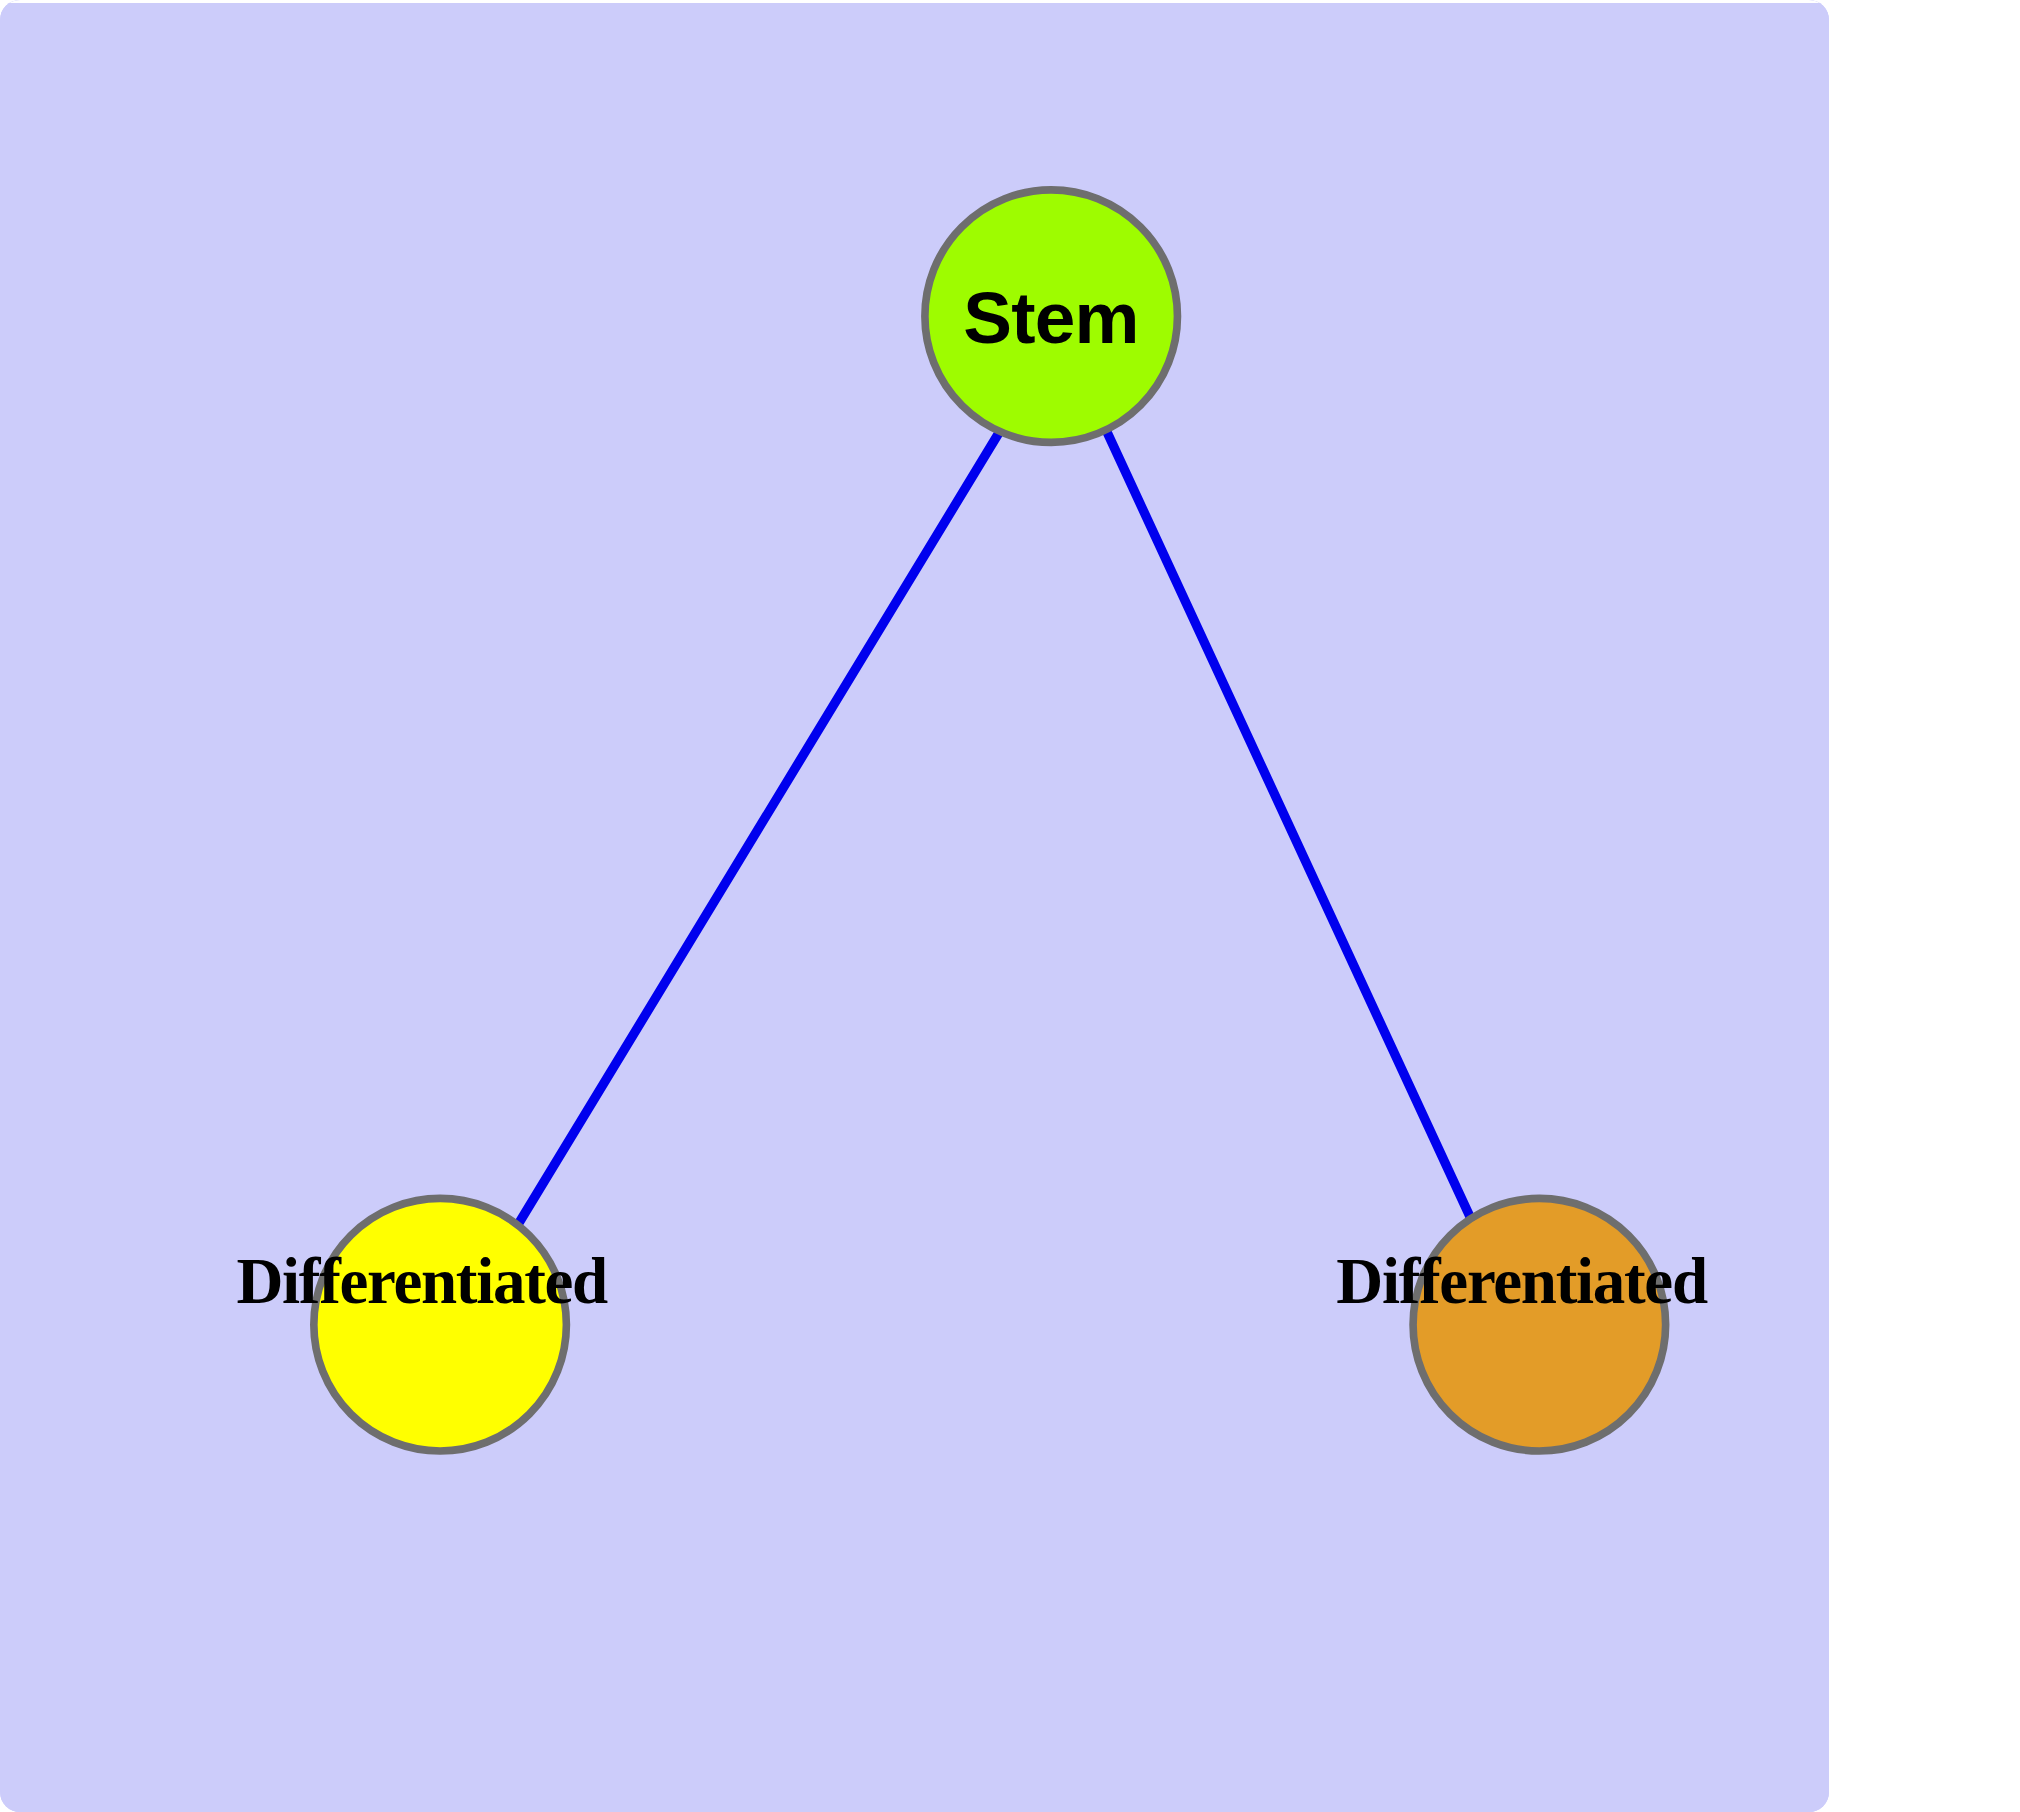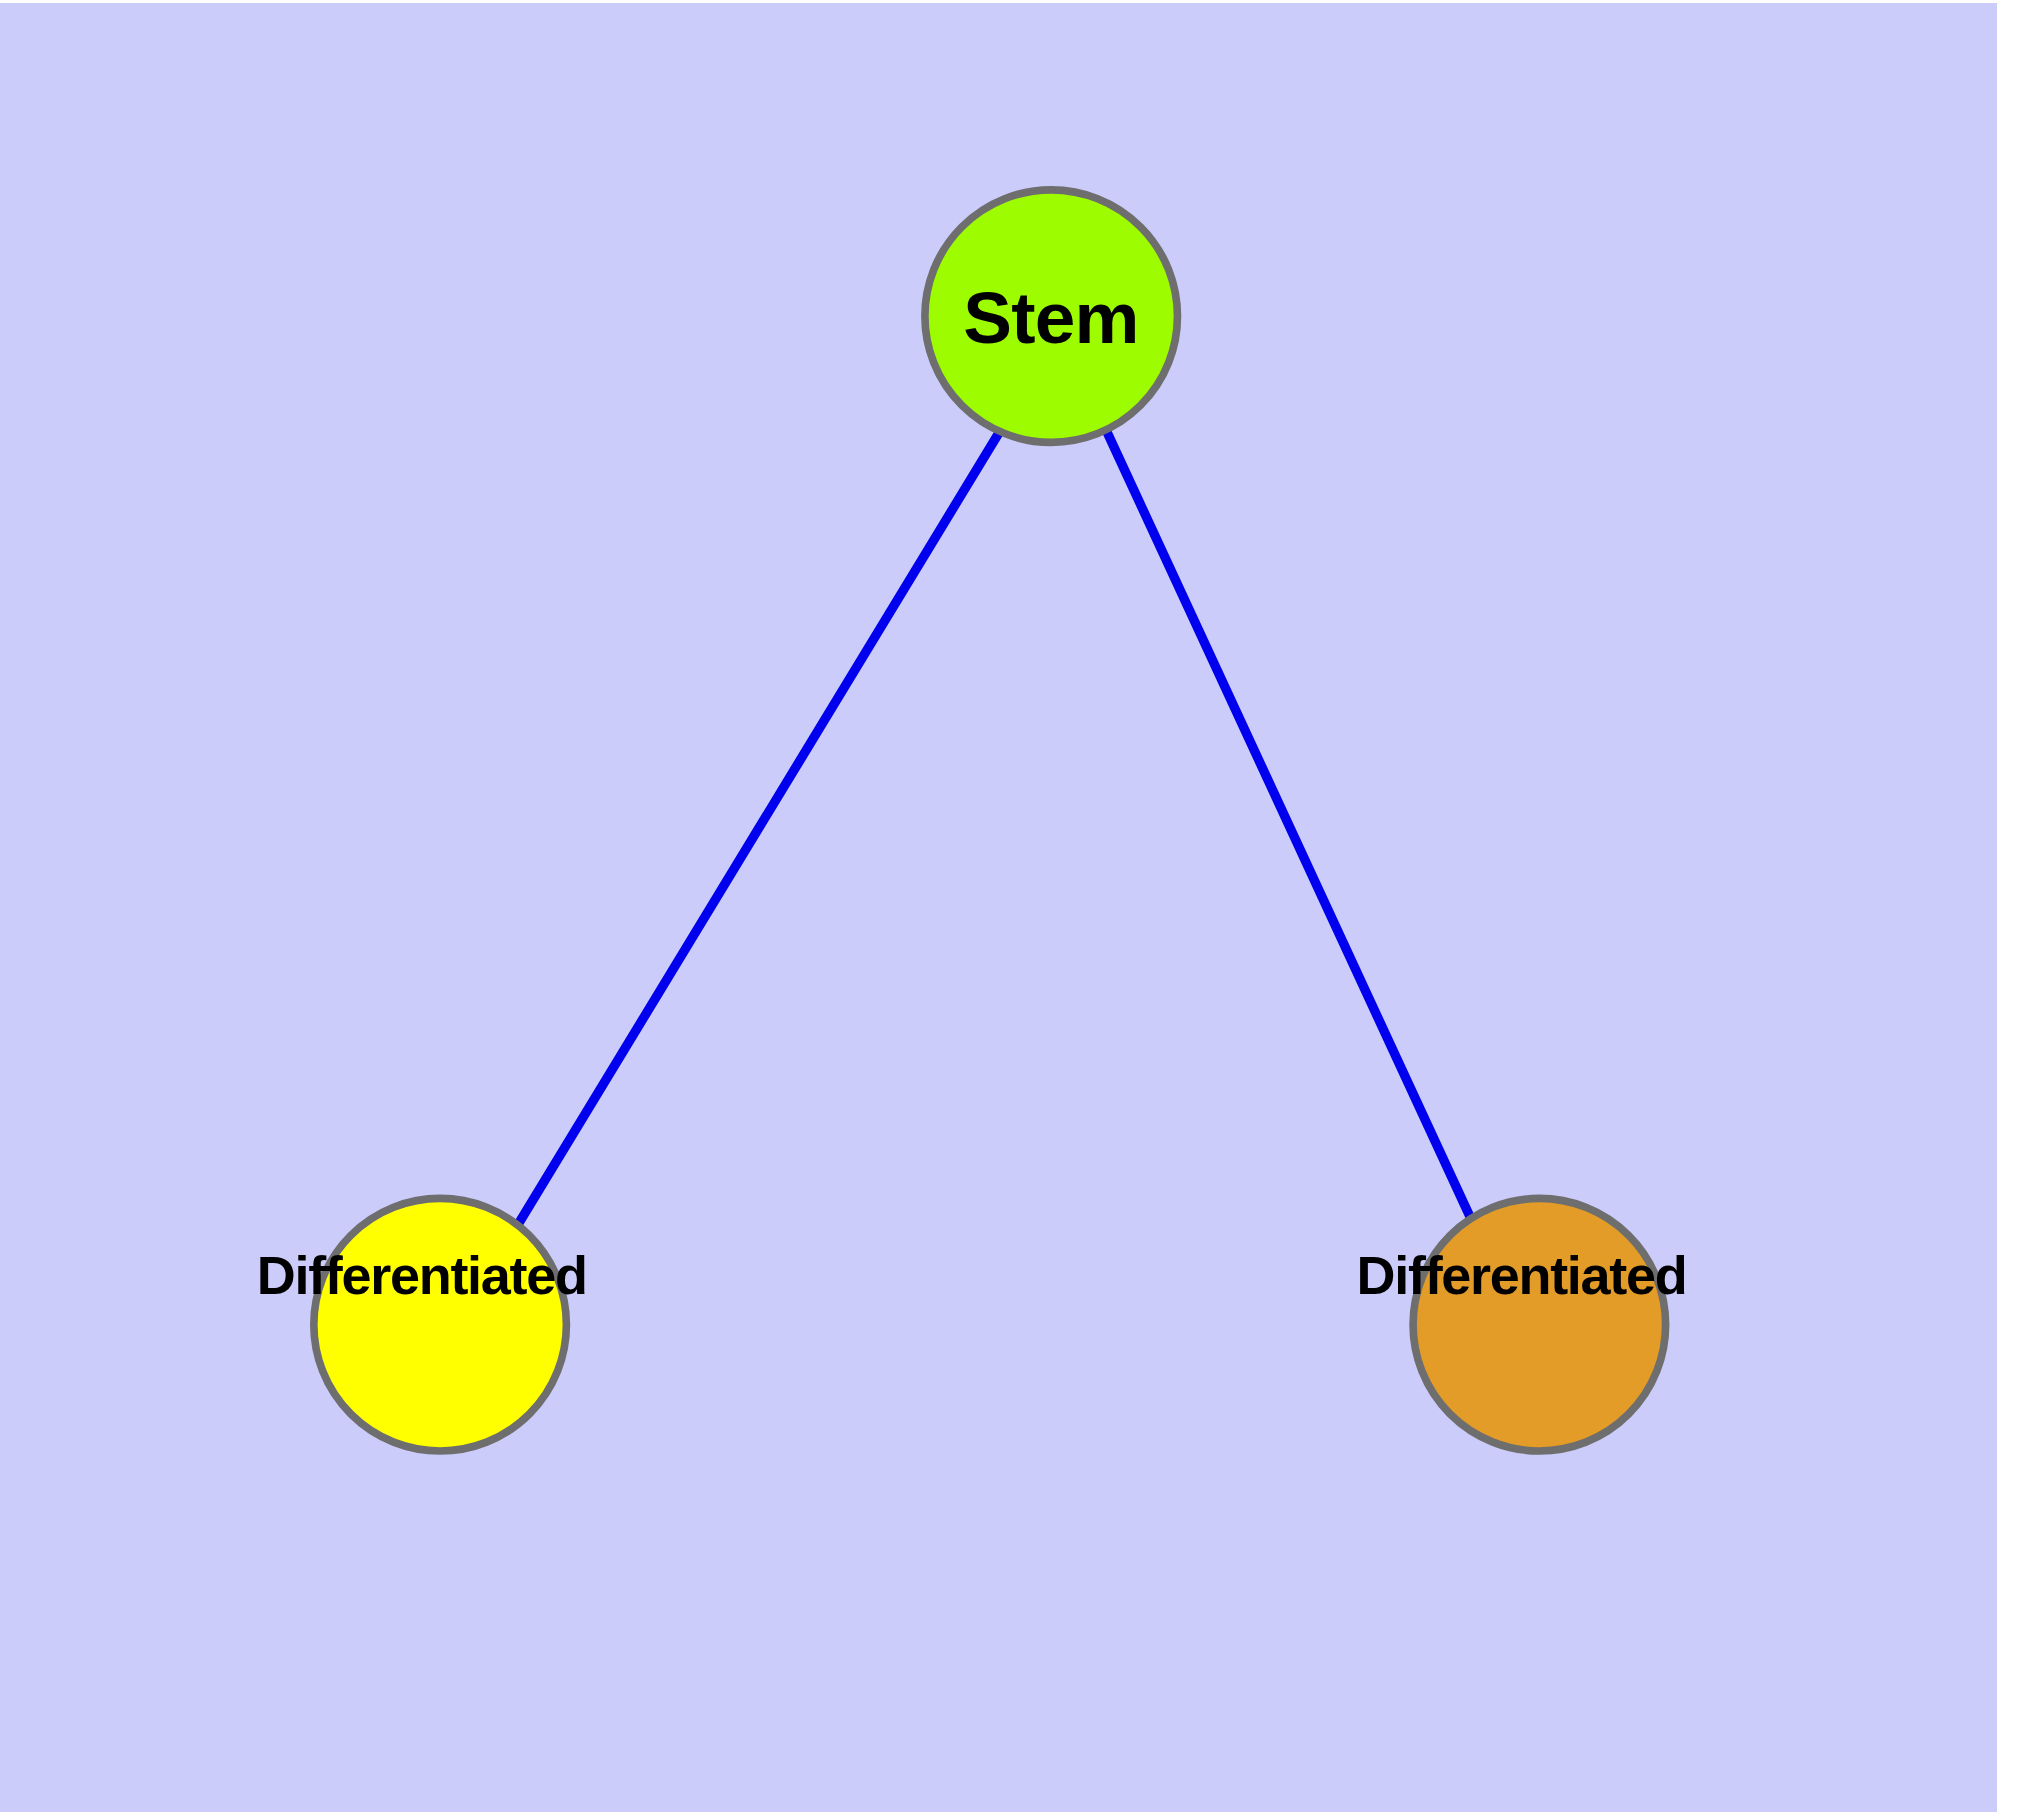--- a/index.html
+++ b/index.html
@@ -2,25 +2,26 @@
 <html style="font-size:13.6px"><head>
 <meta charset="utf-8">
 <style>
   html, body {
     margin: 0;
     padding: 0;
     background: #ffffff;
   }
   #canvas {
     position: relative;
-    width: 1997px;
+    width: 1829px;
     height: 1812px;
     background: #ccccfa;
     overflow: hidden;
     font-family: "Liberation Sans", sans-serif;
+    border-radius: 20px;
   }
   #graph-svg {
     position: absolute;
     left: 0;
     top: 0;
     width: 2021px;
     height: 1812px;
   }
   .node-label {
     position: absolute;
@@ -31,22 +32,23 @@
     line-height: 1.03;
     white-space: nowrap;
     pointer-events: none;
     -webkit-font-smoothing: antialiased;
   }
   .label-stem {
     font-size: 73px;
     letter-spacing: -0.8px;
   }
   .label-multi {
-    font-size: 54px;
+    font-size: 65px;
     letter-spacing: -1.3px;
+    font-family: Liberation Serif, serif;
   }
   .label-line {
     display: block;
   }
   .top-hairline {
     position: absolute;
     left: 0;
     top: 0;
     width: 2021px;
     height: 2.5px;

